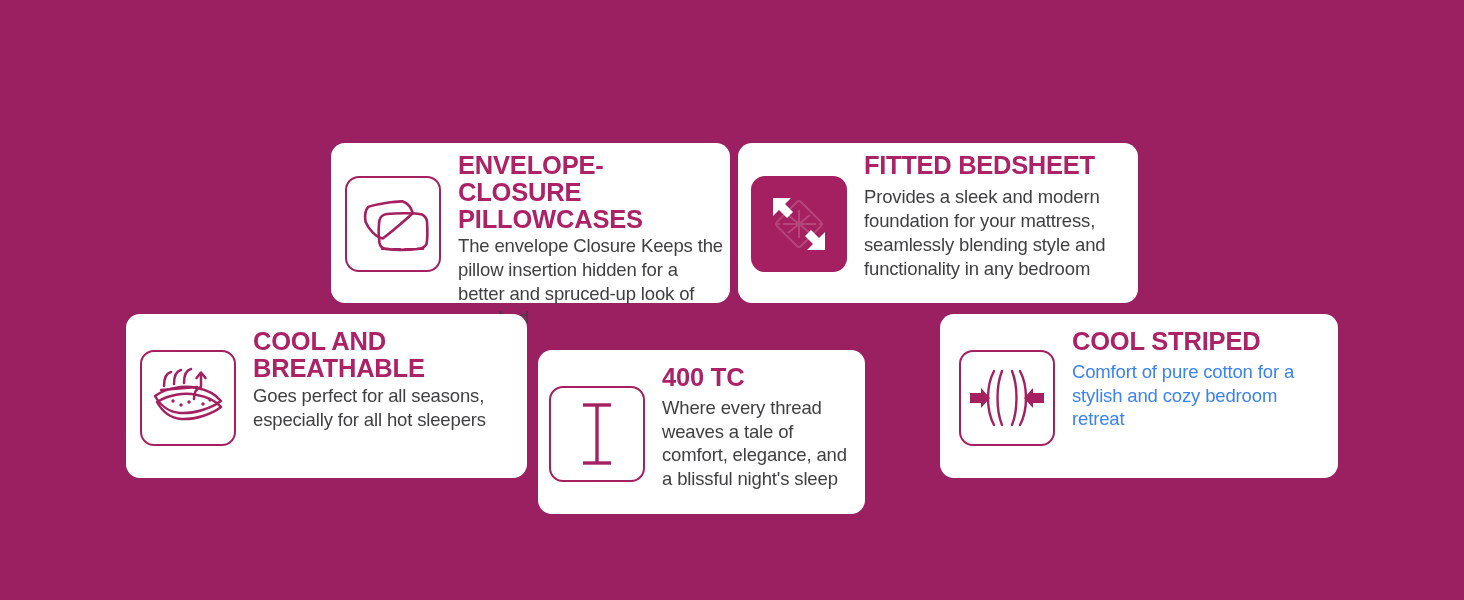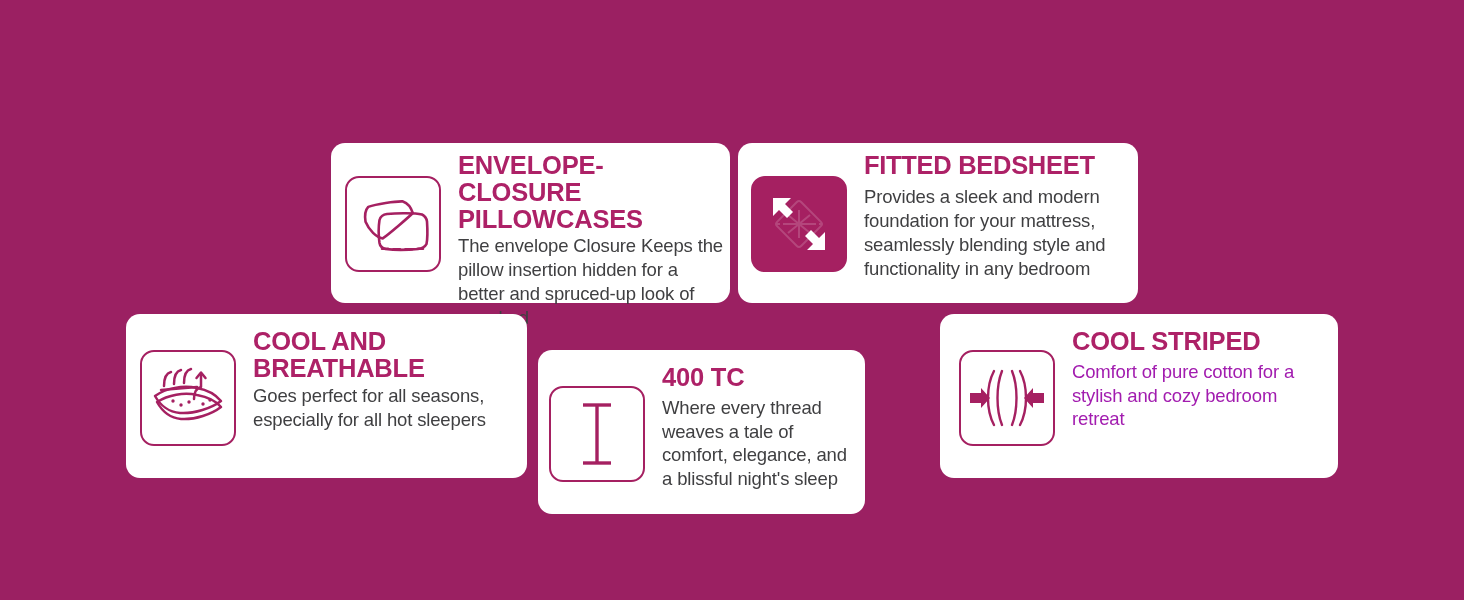--- a/index.html
+++ b/index.html
@@ -232,17 +232,17 @@
           </g>
           <g fill="#A52061">
             <path d="M2 28 L13 28 L13 23 L22 33 L13 43 L13 38 L2 38 Z"></path>
             <path d="M76 28 L65 28 L65 23 L56 33 L65 43 L65 38 L76 38 Z"></path>
           </g>
         </svg>
       </span>
     </div>
     <div class="card-text">
       <div class="card-title" style="color: rgb(173, 33, 103);">COOL STRIPED</div>
-      <div class="card-body" style="color: #a21caf;">Comfort of pure cotton for a stylish and cozy bedroom retreat</div>
+      <div class="card-body" style="color: #3b82f6;">Comfort of pure cotton for a stylish and cozy bedroom retreat</div>
     </div>
   </div>
 
 </div>
 
 </body></html>

